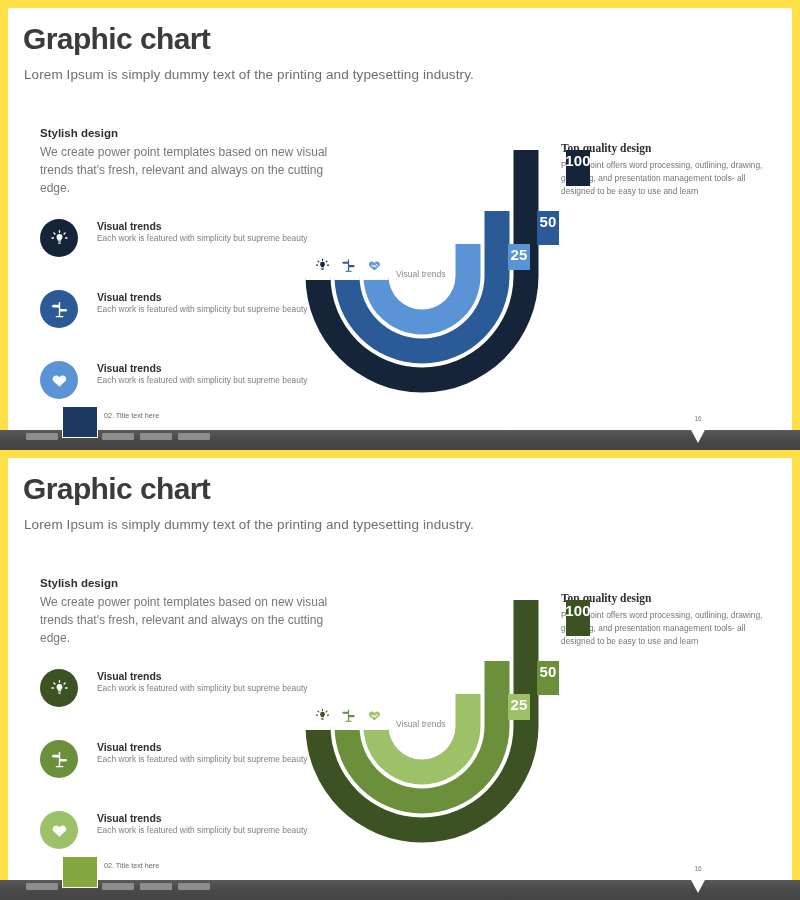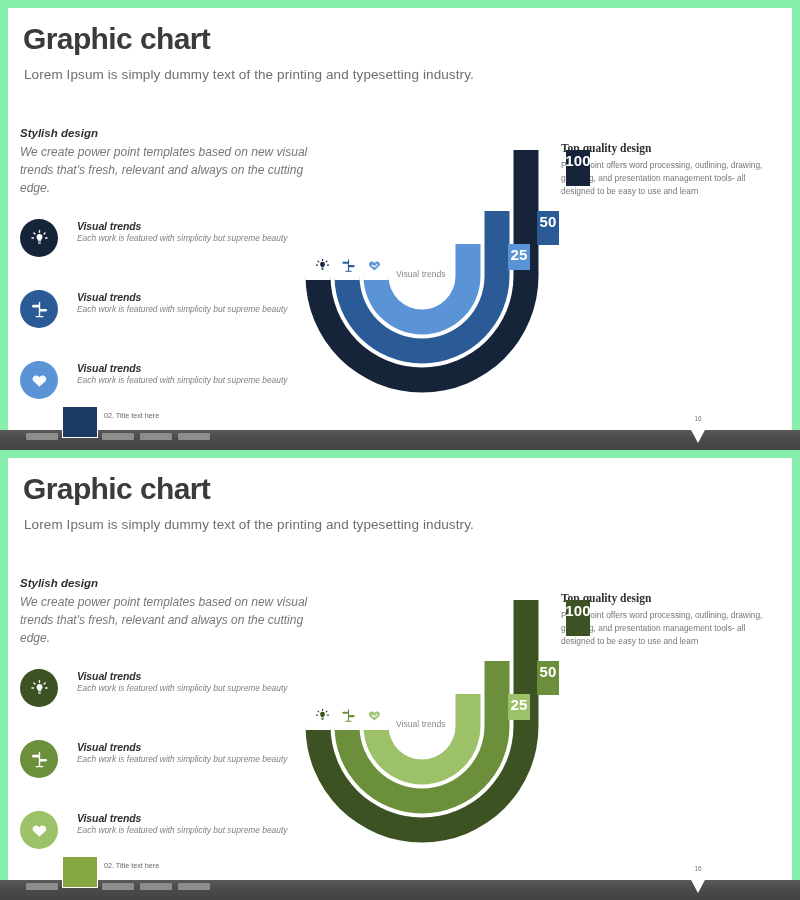--- a/index.html
+++ b/index.html
@@ -18,21 +18,21 @@
     height: 900px;
     position: relative;
     background: #ffffff;
   }
 
   
   .slide {
     position: relative;
     width: 800px;
     height: 450px;
-    background: #86efac;
+    background: #fde047;
     overflow: hidden;
   }
   .slide-inner {
     position: absolute;
     left: 8px;
     top: 8px;
     right: 8px;
     bottom: 0;
     background: #ffffff;
   }
@@ -54,24 +54,23 @@
     top: 59px;
     font-size: 13.5px;
     color: #6e6e6e;
     letter-spacing: 0.1px;
     white-space: nowrap;
   }
 
   
   .left-col {
     position: absolute;
-    left: 12px;
+    left: 32px;
     top: 119px;
     width: 312px;
-    font-style: italic;
   }
   .col-heading {
     font-size: 11.5px;
     font-weight: bold;
     color: #2f2f2f;
     margin-bottom: 4px;
   }
   .col-body {
     font-size: 12px;
     line-height: 1.5;

